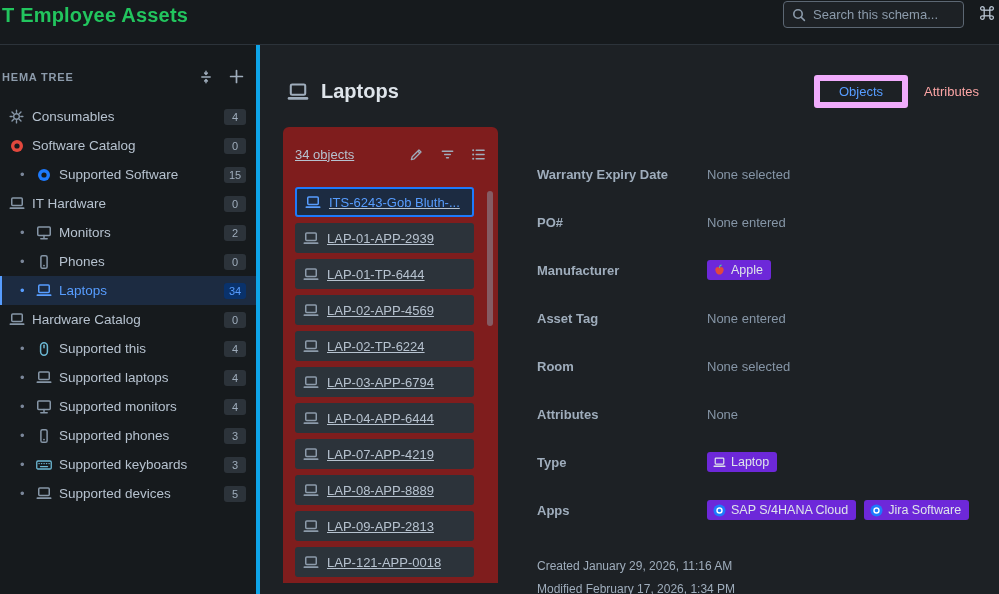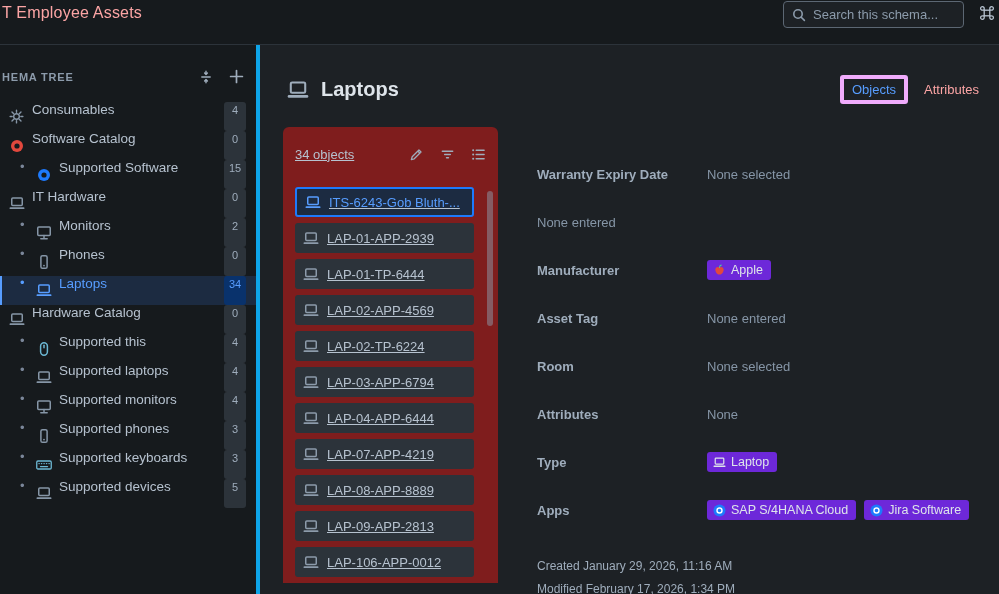--- a/index.html
+++ b/index.html
@@ -15,21 +15,21 @@
   .icn { display:inline-flex; align-items:center; justify-content:center; color:#8C9BAB; }
   .icn svg { display:block; }
 
   
   header {
     position:absolute; top:0; left:0; width:999px; height:45px;
     background:#161A1D; border-bottom:1px solid #2C333A;
   }
   h1.page-title {
     position:absolute; left:2px; top:4px;
-    font-size:16px; font-weight:400; color:#fca5a5; letter-spacing:.2px;
+    font-size:20px; font-weight:700; color:#22c55e; letter-spacing:.2px;
     white-space:nowrap;
   }
   .search {
     position:absolute; left:783px; top:1px; width:181px; height:27px;
     border:1px solid #5C6773; border-radius:4px;
     display:flex; align-items:center; gap:7px; padding:0 8px;
     background:#1D2125;
   }
   .search input {
     flex:1; min-width:0; background:transparent; border:none; outline:none;
@@ -49,21 +49,21 @@
   }
   .tree-title {
     font-size:11px; font-weight:700; letter-spacing:.8px; color:#8C9BAB;
     white-space:nowrap;
   }
   .tree-head .actions { margin-left:auto; display:flex; gap:16px; }
   .tree-head .actions .icn { color:#9FADBC; cursor:pointer; }
 
   nav.tree { padding-top:8px; }
   .tree-item {
-    height:29px; display:flex; gap:7px;
+    height:29px; display:flex; align-items:center; gap:7px;
     padding:0 10px 0 8px; font-size:13.5px; color:#B6C2CF; cursor:pointer;
     white-space:nowrap;
   }
   .tree-item.child { padding-left:20px; }
   .tree-item .bullet { width:8px; color:#7A8699; font-size:13px; line-height:1; }
   .tree-item .icn { width:17px; }
   .tree-item .label { overflow:hidden; text-overflow:ellipsis; }
   .badge {
     margin-left:auto; width:22px; text-align:center;
     background:#2C333A; color:#9FADBC; font-size:11px;
@@ -85,21 +85,21 @@
   .main-head .title-icn { color:#9FADBC; }
   .main-head .title-icn svg { width:22px; height:18px; }
   h2.type-title { font-size:20px; font-weight:600; color:#DEE4EA; margin-left:12px; }
   .tabs { margin-left:auto; display:flex; align-items:center; gap:6px; }
   .tab {
     font-family:"Liberation Sans", sans-serif;
     font-size:13px; color:#fca5a5; background:transparent; border:none;
     padding:5px 10px; cursor:pointer; border-radius:3px;
   }
   .tab.active {
-    color:#579DFF; border:4px solid #f0abfc; padding:3px 8px;
+    color:#579DFF; border:6px solid #f0abfc; padding:3px 19px;
     background:#1D2125;
   }
 
   
   .object-card {
     position:absolute; left:23px; top:82px; width:215px; height:456px;
     background:#7f1d1d; border-radius:6px 6px 0 0;
     padding:16px 12px 0 12px;
     text-decoration:underline;
   }
@@ -472,34 +472,35 @@
             </span>
             <span class="olabel">LAP-09-APP-2813</span>
           </li>
           <li class="obj">
             <span class="icn">
               <svg width="16" height="13" viewBox="0 0 16 13">
                 <rect x="2.75" y="1" width="10.5" height="7.5" rx="1" fill="none" stroke="currentColor" stroke-width="1.5"></rect>
                 <rect x="0.5" y="10.2" width="15" height="1.9" rx="0.95" fill="currentColor"></rect>
               </svg>
             </span>
-            <span class="olabel">LAP-106-APP-0012</span>
+            <span class="olabel">LAP-121-APP-0018</span>
           </li>
         </ul>
       <div class="scrollbar">
         <div class="thumb"></div>
       </div>
     </section>
 
     <section class="details" id="details">
         <div class="field">
           <div class="flabel">Warranty Expiry Date</div>
           <div class="fvalue">None selected</div>
         </div>
         <div class="field">
+          <div class="flabel">PO#</div>
           <div class="fvalue">None entered</div>
         </div>
         <div class="field">
           <div class="flabel">Manufacturer</div>
           <div class="fvalue tags">
             <span class="tag">
               <span class="icn">
                 <svg width="13" height="13" viewBox="0 0 13 13">
                   <path d="M6.5 3.6C5.3 2.4 2.8 2.8 2.4 5.1c-.4 2.3 1.4 4.9 2.8 5.4.5.2.9-.1 1.3-.1s.8.3 1.3.1c1.4-.5 3.2-3.1 2.8-5.4C10.2 2.8 7.7 2.4 6.5 3.6z" fill="#E2483D"></path>
                   <path d="M6.6 3.4c-.1-1.1.5-2 1.6-2.3" stroke="#4BCE97" stroke-width="1.1" fill="none" stroke-linecap="round"></path>

